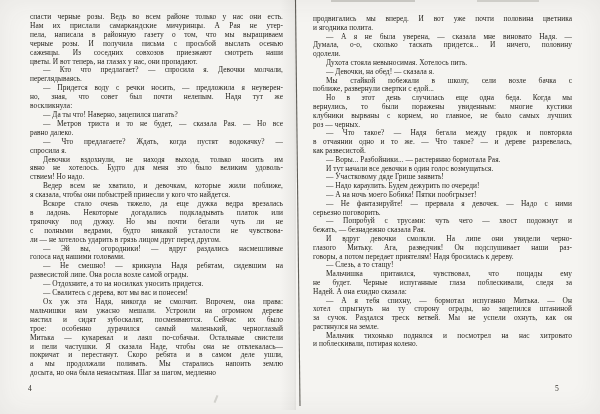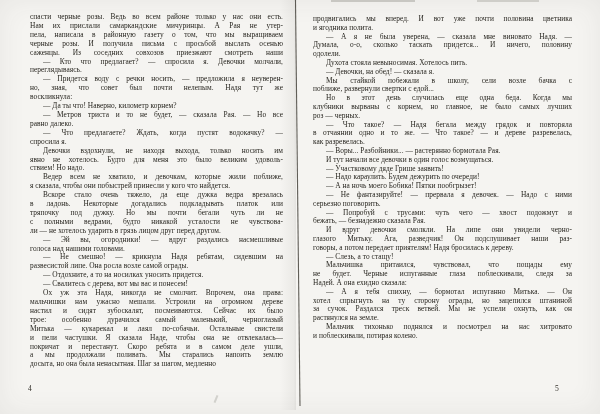--- a/index.html
+++ b/index.html
@@ -42,32 +42,33 @@
 
 <div class="spread-vignette"></div>
 
 <div id="left-text" class="page-text">
     <div class="para">
       <div class="line fill">спасти черные розы. Ведь во всем районе только у нас они есть.</div>
       <div class="line fill">Нам их прислали самаркандские мичуринцы. А Рая не утер-</div>
       <div class="line fill">пела, написала в районную газету о том, что мы выращиваем</div>
       <div class="line fill">черные розы. И получила письма с просьбой выслать осенью</div>
       <div class="line fill">саженцы. Из соседних совхозов приезжают смотреть наши</div>
+      <div class="line">цветы. И вот теперь, на глазах у нас, они пропадают.</div>
     </div>
     <div class="para">
       <div class="line fill indent">— Кто что предлагает? — спросила я. Девочки молчали,</div>
       <div class="line">переглядываясь.</div>
     </div>
     <div class="para">
       <div class="line fill indent">— Придется воду с речки носить, — предложила я неуверен-</div>
       <div class="line fill">но, зная, что совет был почти нелепым. Надя тут же</div>
       <div class="line">воскликнула:</div>
     </div>
     <div class="para">
-      <div class="line indent">— Да ты что! Наверно, километр корнем?</div>
+      <div class="line indent">— Да ты что! Наверно, зацепился шагать?</div>
     </div>
     <div class="para">
       <div class="line fill indent">— Метров триста и то не будет, — сказала Рая. — Но все</div>
       <div class="line">равно далеко.</div>
     </div>
     <div class="para">
       <div class="line fill indent">— Что предлагаете? Ждать, когда пустят водокачку? —</div>
       <div class="line">спросила я.</div>
     </div>
     <div class="para">
@@ -128,27 +129,28 @@
     </div>
     <div class="para">
       <div class="line indent">— Девочки, на обед! — сказала я.</div>
     </div>
     <div class="para">
       <div class="line fill indent">Мы стайкой побежали в школу, сели возле бачка с</div>
       <div class="line">поближе, развернули свертки с едой...</div>
     </div>
     <div class="para">
       <div class="line fill indent">Но в этот день случилась еще одна беда. Когда мы</div>
+      <div class="line fill">вернулись, то были поражены увиденным: многие кустики</div>
       <div class="line fill">клубники вырваны с корнем, но главное, не было самых лучших</div>
       <div class="line">роз — черных.</div>
     </div>
     <div class="para">
       <div class="line fill indent">— Что такое? — Надя бегала между грядок и повторяла</div>
       <div class="line fill">в отчаянии одно и то же. — Что такое? — и дереве разревелась,</div>
-      <div class="line">как разревелась.</div>
+      <div class="line">как развесистой.</div>
     </div>
     <div class="para">
       <div class="line indent">— Воры... Разбойники... — растерянно бормотала Рая.</div>
     </div>
     <div class="para">
       <div class="line indent">И тут начали все девочки в один голос возмущаться.</div>
     </div>
     <div class="para">
       <div class="line indent">— Участковому дяде Грише заявить!</div>
     </div>

